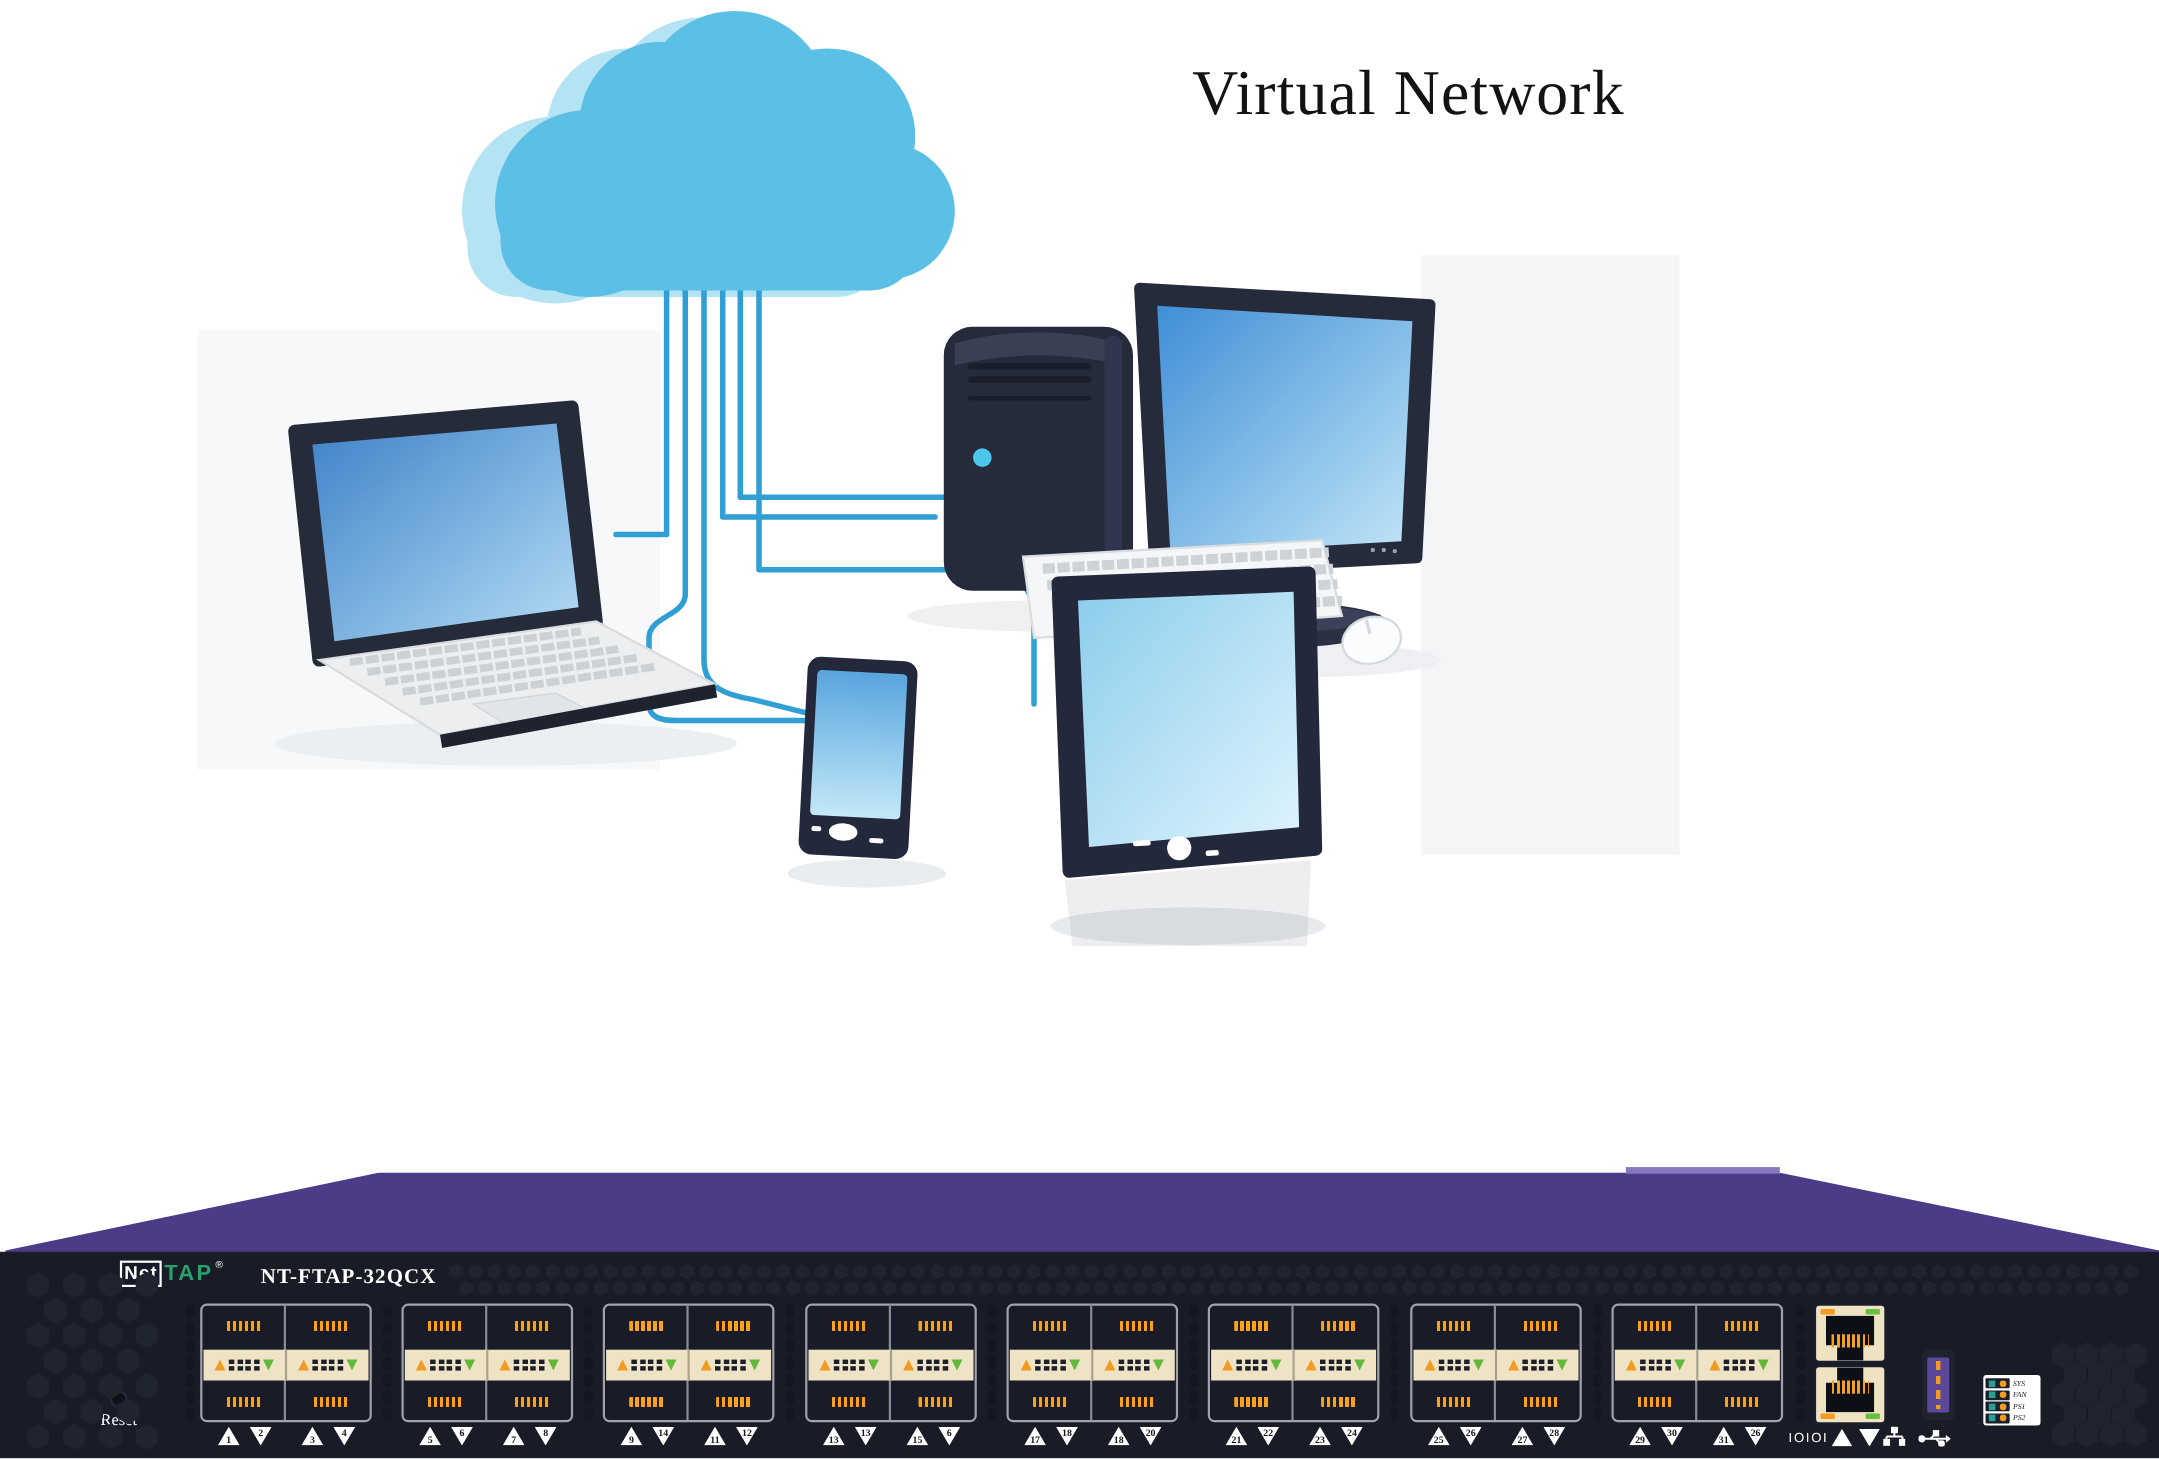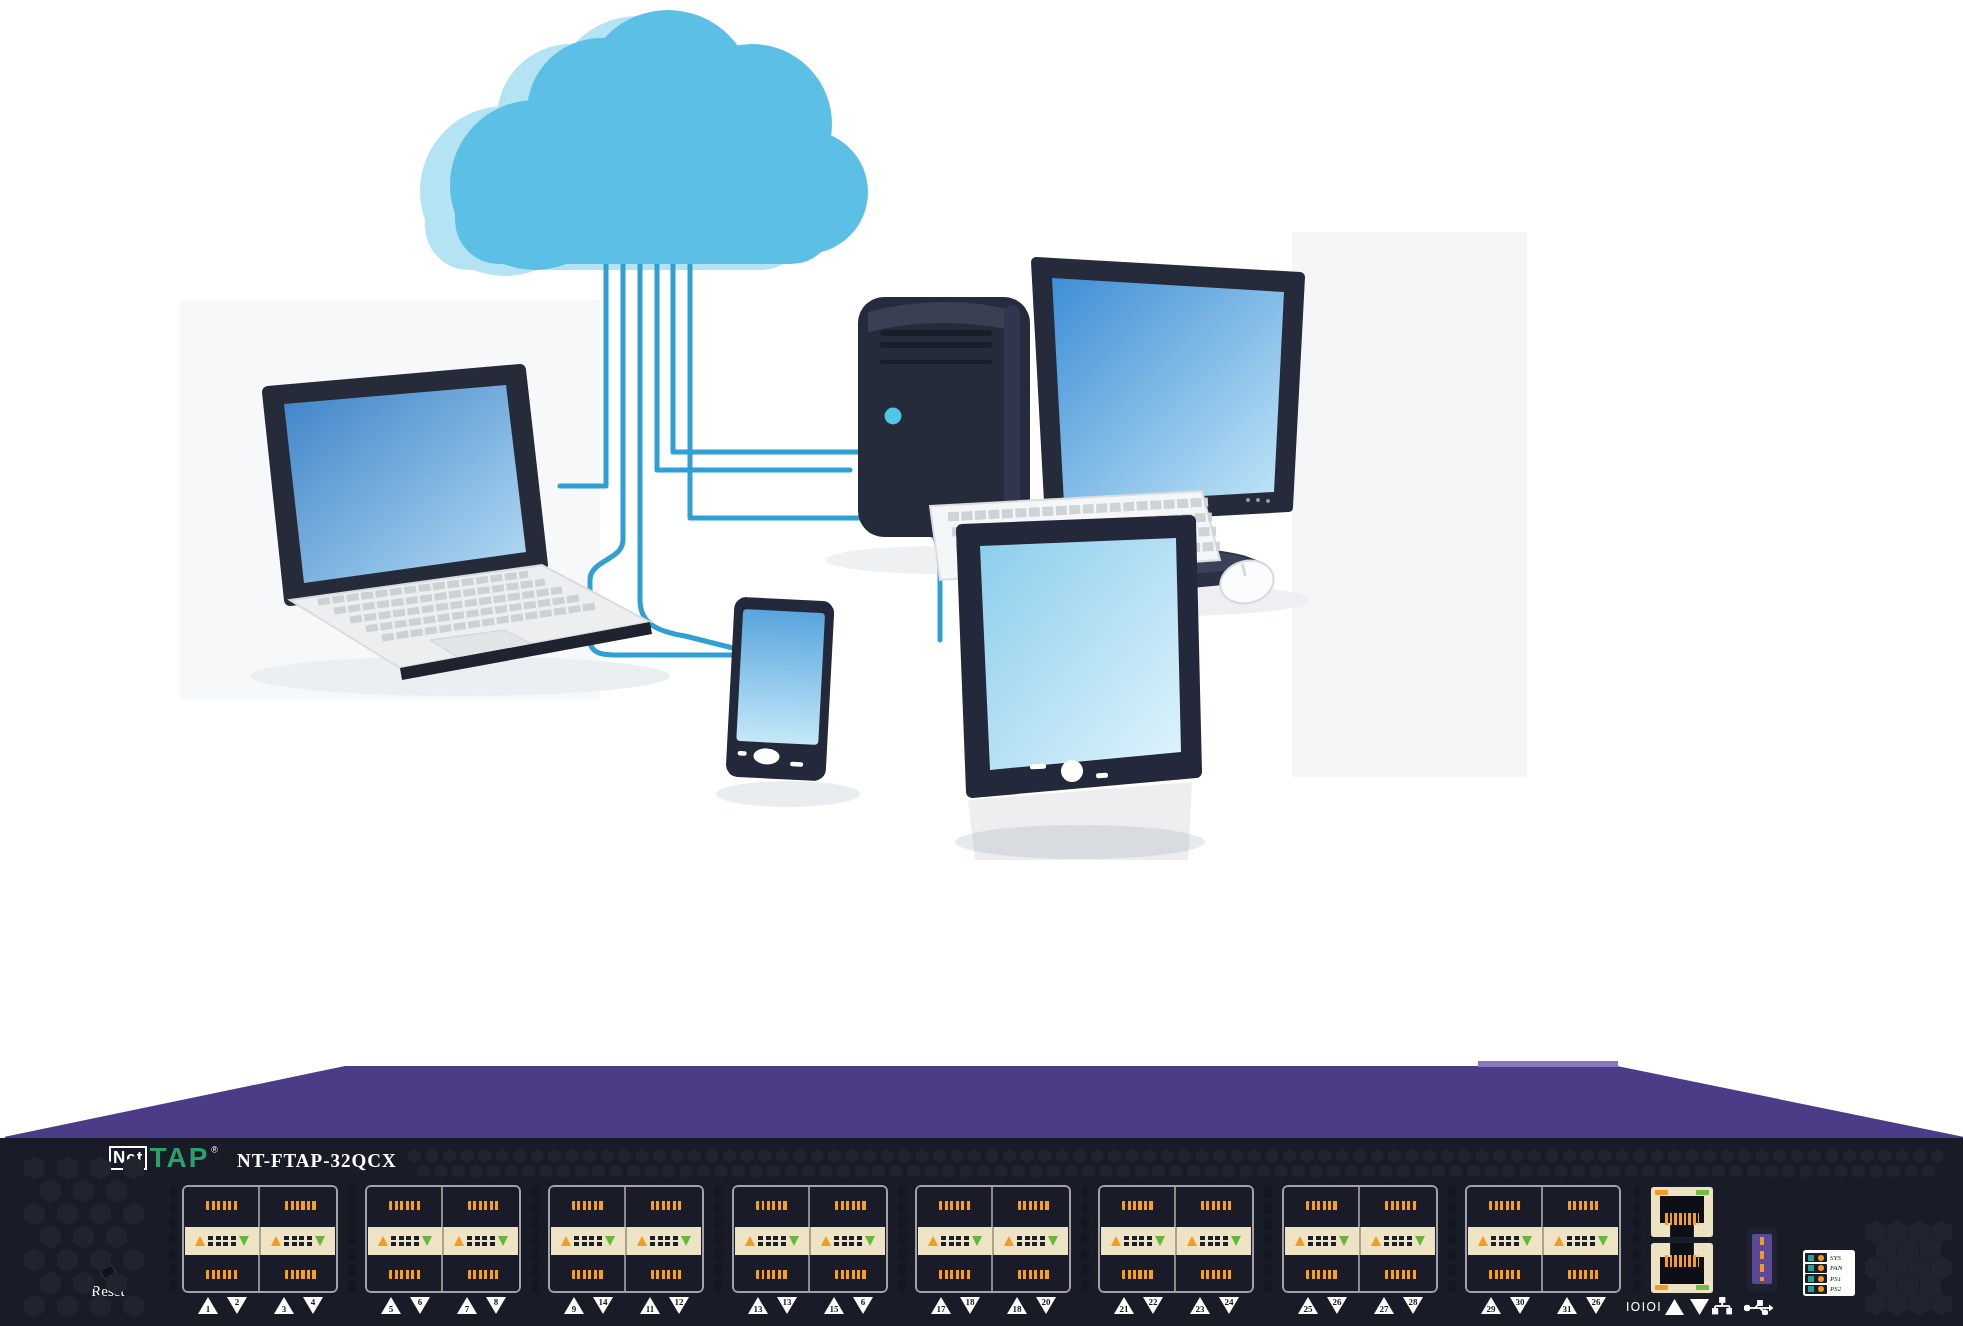--- a/index.html
+++ b/index.html
@@ -74,21 +74,21 @@
   .ld{width:6px;height:6px;display:block;}
   .ld.t{background:#27a093;}
   .ld.o{background:#f39b21;border-radius:50%;}
   .ledrow label{font-size:7px;font-family:"Liberation Serif",serif;color:#1a1a1a;margin-left:3px;
                 font-style:italic;}
 
   
   .brand{position:absolute;left:109px;top:1146px;display:flex;align-items:flex-start;gap:2px;}
   .brand-net{background:#161a28;border:2px solid #fff;color:#fff;font-weight:bold;font-size:17px;
              line-height:20px;padding:0 2px;letter-spacing:1px;}
-  .brand-tap{color:#2aa06b;font-weight:bold;font-size:28px;line-height:24px;letter-spacing:2px;}
+  .brand-tap{color:#2aa06b;font-weight:bold;font-size:20px;line-height:24px;letter-spacing:2px;}
   .brand-reg{color:#fff;font-size:9px;line-height:9px;}
   .model{position:absolute;left:237px;top:1150px;color:#fff;font-family:"Liberation Serif",serif;
          font-size:19px;font-weight:bold;letter-spacing:1px;}
   .reset-btn{position:absolute;left:100px;top:1264px;width:16px;height:16px;border-radius:50%;
              background:#0f1219;border:2px solid #262c3d;box-sizing:border-box;}
   .reset-label{position:absolute;left:76px;top:1283px;width:64px;text-align:center;color:#fff;
                font-family:"Liberation Serif",serif;font-size:15px;}
   .console-label{position:absolute;left:1626px;top:1300px;color:#fff;font-weight:normal;font-size:12px;
                  letter-spacing:1.5px;}
   .wtri{position:absolute;width:19px;height:16px;background:#fff;}
@@ -218,20 +218,21 @@
     <g transform="rotate(3 780 690)">
       <rect x="730" y="599" width="100" height="180" rx="12" fill="#23283a"></rect>
       <rect x="739" y="611" width="82" height="132" rx="4" fill="url(#scrP)"></rect>
       <ellipse cx="770" cy="757" rx="13" ry="8" fill="#ffffff"></ellipse>
       <rect x="741" y="753" width="9" height="4.5" rx="2" fill="#ffffff"></rect>
       <rect x="794" y="761" width="13" height="4.5" rx="2" fill="#ffffff"></rect>
     </g>
   </svg>
 
   <div class="titles">
+    <div class="t-line2">Virtual Network</div>
   </div>
 
   <div class="top-face"></div>
   <div class="top-face-highlight"></div>
   <div class="front-frame">
     
   </div>
 
   <div class="front-panel">
 

